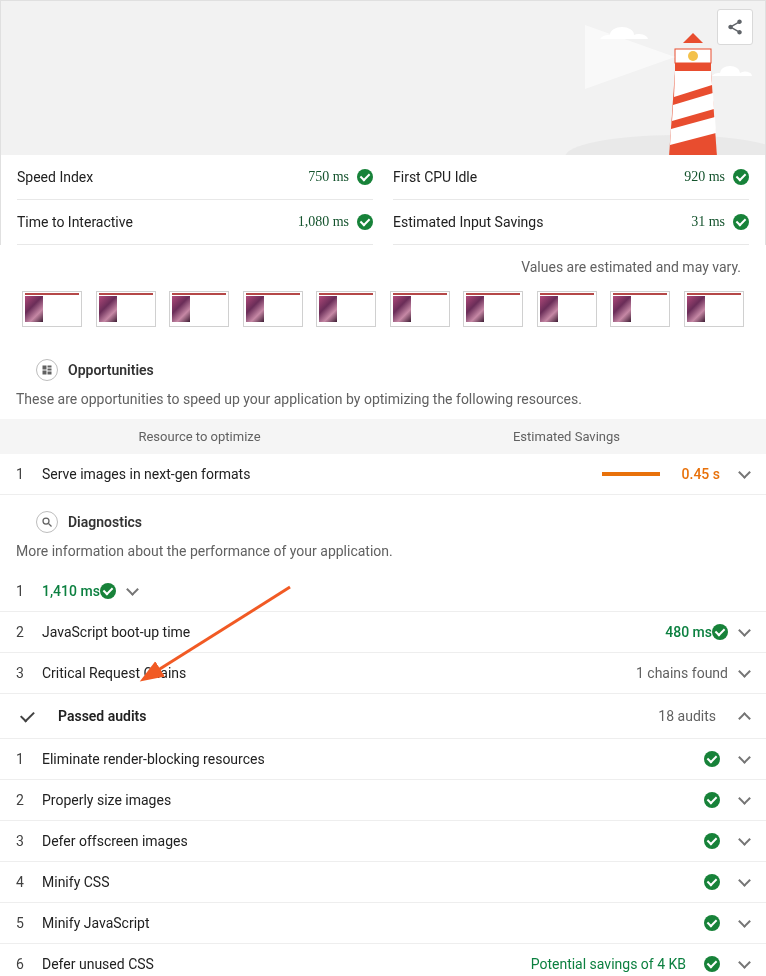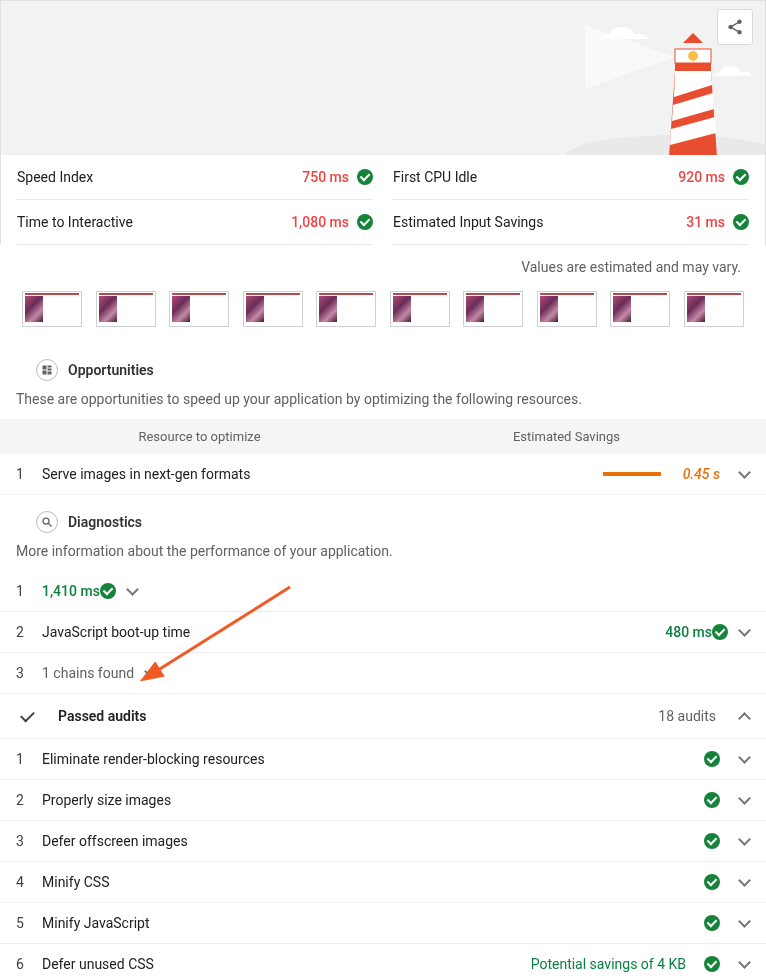--- a/index.html
+++ b/index.html
@@ -54,21 +54,21 @@
     border-bottom: 1px solid #e8e8e8;
     gap: 12px;
   }
   .metric-label { color: #212121; }
   .metric-value {
     display: flex;
     align-items: center;
     gap: 8px;
     font-weight: 500;
   }
-  .metric-value.pass { color: #ef4444; }
+  .metric-value.pass { color: #14532d; font-family: Liberation Serif, serif; }
   .checkcircle {
     width: 16px; height: 16px;
     border-radius: 50%;
     background: #178239;
     display: inline-flex;
     align-items: center;
     justify-content: center;
     flex-shrink: 0;
   }
   .checkcircle::after {
@@ -169,21 +169,21 @@
     width: 100px;
     height: 4px;
     position: relative;
   }
   .opp-bar {
     position: absolute;
     right: 0;
     height: 4px;
     background: #e8710a;
   }
-  .opp-val { color: #e8710a; font-weight: 500; margin-left: 12px; margin-right: 8px; font-style: italic; }
+  .opp-val { color: #e8710a; font-weight: 500; margin-left: 12px; margin-right: 8px; }
   .passed-header {
     display: flex;
     align-items: center;
     padding: 12px 16px;
     gap: 22px;
     border-bottom: 1px solid #eee;
   }
   .passed-header .title { font-weight: 600; flex: 1; }
   .passed-header .count { color: #616161; }
   .checkbox-icon {
@@ -358,20 +358,21 @@
         <span class="num">2</span>
         <span class="title">JavaScript boot-up time</span>
         <span class="val ">
           <span>480 ms</span>
           <span class="checkcircle"></span>
         </span>
         <span class="chevron"></span>
       </div>
       <div class="audit-row">
         <span class="num">3</span>
+        <span class="title">Critical Request Chains</span>
         <span class="val plain">
           <span>1 chains found</span>
         </span>
         <span class="chevron"></span>
       </div>
     </div>
 
   <div class="passed-header">
     <span class="checkbox-icon"></span>
     <span class="title">Passed audits</span>

